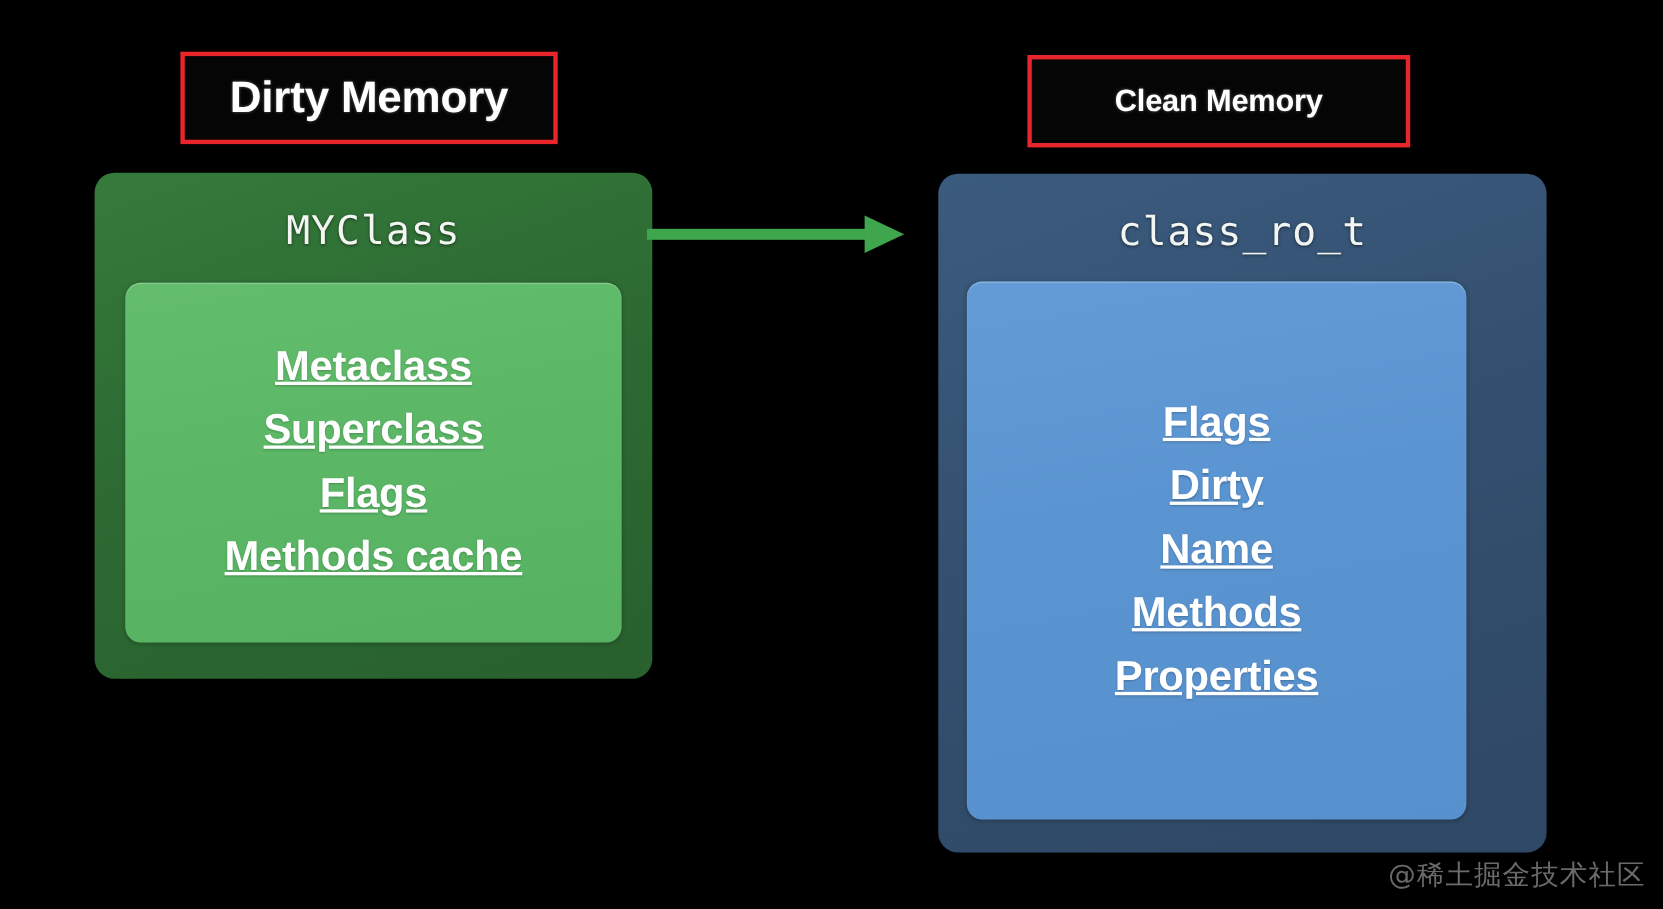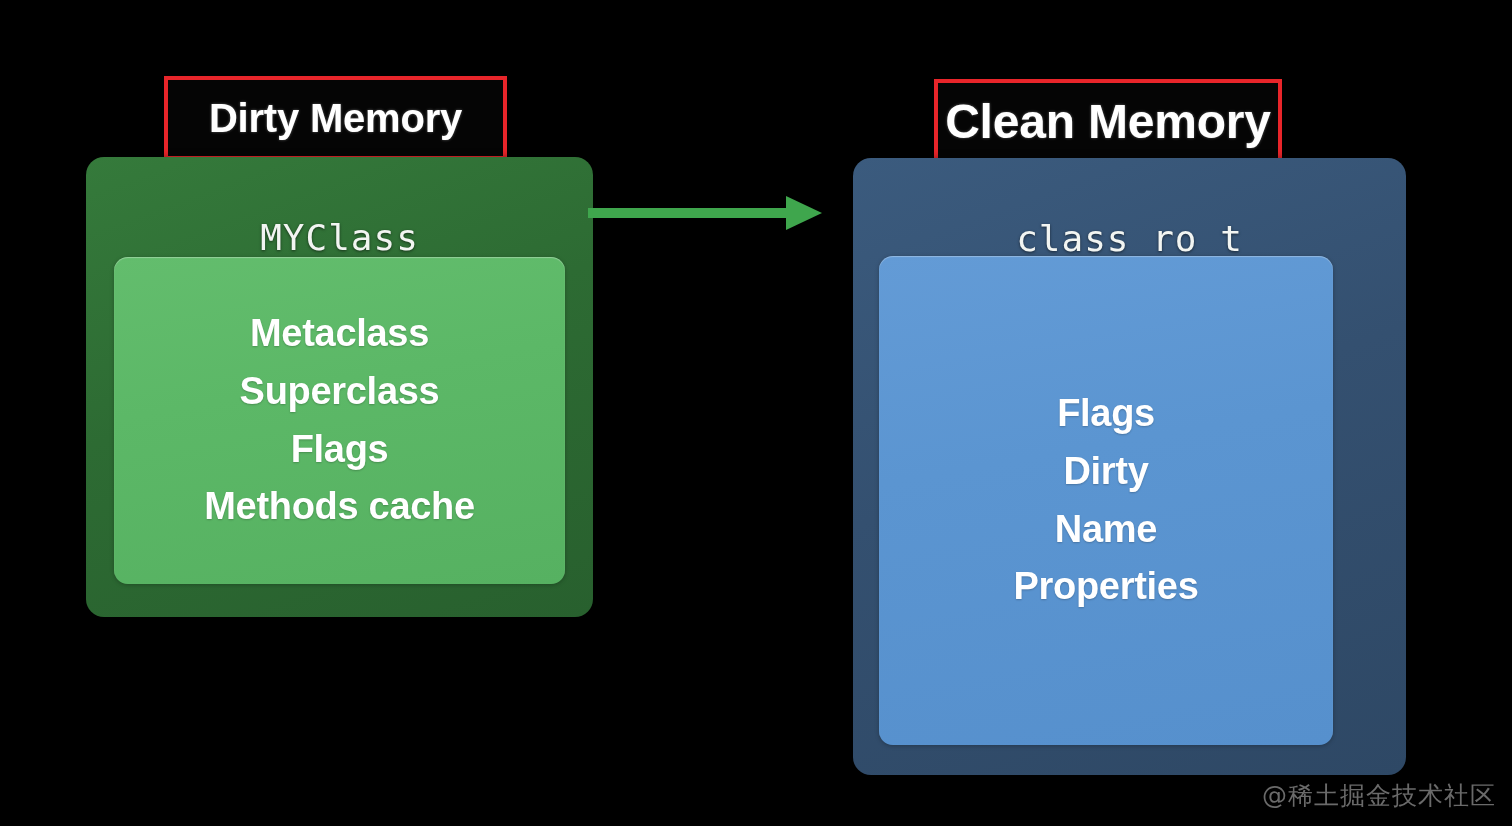--- a/index.html
+++ b/index.html
@@ -22,72 +22,71 @@
     box-sizing: border-box;
     border: 4px solid var(--redc, #e8252a);
     background: #050505;
     display: flex;
     align-items: center;
     justify-content: center;
     color: #ffffff;
     font-weight: bold;
     letter-spacing: -0.2px;
     text-shadow: 0 0 3px rgba(255,255,255,0.35);
-    margin-top: 29px;
   }
   #label-dirty {
     left: 164px;
     top: 47px;
     width: 343px;
     height: 84px;
     font-size: 40px;
   }
   #label-clean {
     left: 934px;
     top: 50px;
     width: 348px;
     height: 84px;
-    font-size: 48px;
+    font-size: 28px;
   }
 
   
   .panel {
     position: absolute;
     box-sizing: border-box;
     border-radius: 18px;
   }
   .panel-title {
     position: absolute;
     left: 0;
     right: 0;
     text-align: center;
     color: #f2f5f2;
     font-family: "DejaVu Sans Mono", "Liberation Mono", monospace;
     font-size: 36px;
     letter-spacing: 1px;
     text-shadow: 0 1px 3px rgba(0,0,0,0.55);
-    margin-top: 27px;
   }
   .panel-inner {
     position: absolute;
     box-sizing: border-box;
     border-radius: 14px;
     display: flex;
     flex-direction: column;
     align-items: center;
     justify-content: center;
   }
   .panel-inner .field {
     color: #ffffff;
     font-weight: bold;
     font-size: 38px;
     line-height: 1.52;
     letter-spacing: -0.3px;
     text-shadow: 0 1px 2px rgba(0,0,0,0.22);
     white-space: nowrap;
+    text-decoration: underline;
   }
 
   
   #panel-dirty {
     left: 86px;
     top: 157px;
     width: 507px;
     height: 460px;
     background: linear-gradient(160deg, #357a3b 0%, #2d6b33 45%, #28602e 100%);
     box-shadow: 0 2px 10px rgba(0,0,0,0.6);
@@ -171,17 +170,18 @@
     <polygon points="198,8 234,25 198,42" fill="#3fa64d"></polygon>
   </svg>
 </div>
 
 <div id="panel-clean" class="panel">
   <div class="panel-title">class_ro_t</div>
   <div class="panel-inner">
     <div class="field">Flags</div>
     <div class="field">Dirty</div>
     <div class="field">Name</div>
+    <div class="field">Methods</div>
     <div class="field">Properties</div>
   </div>
 </div>
 
 <div id="watermark">@稀土掘金技术社区</div>
 
 </body></html>

